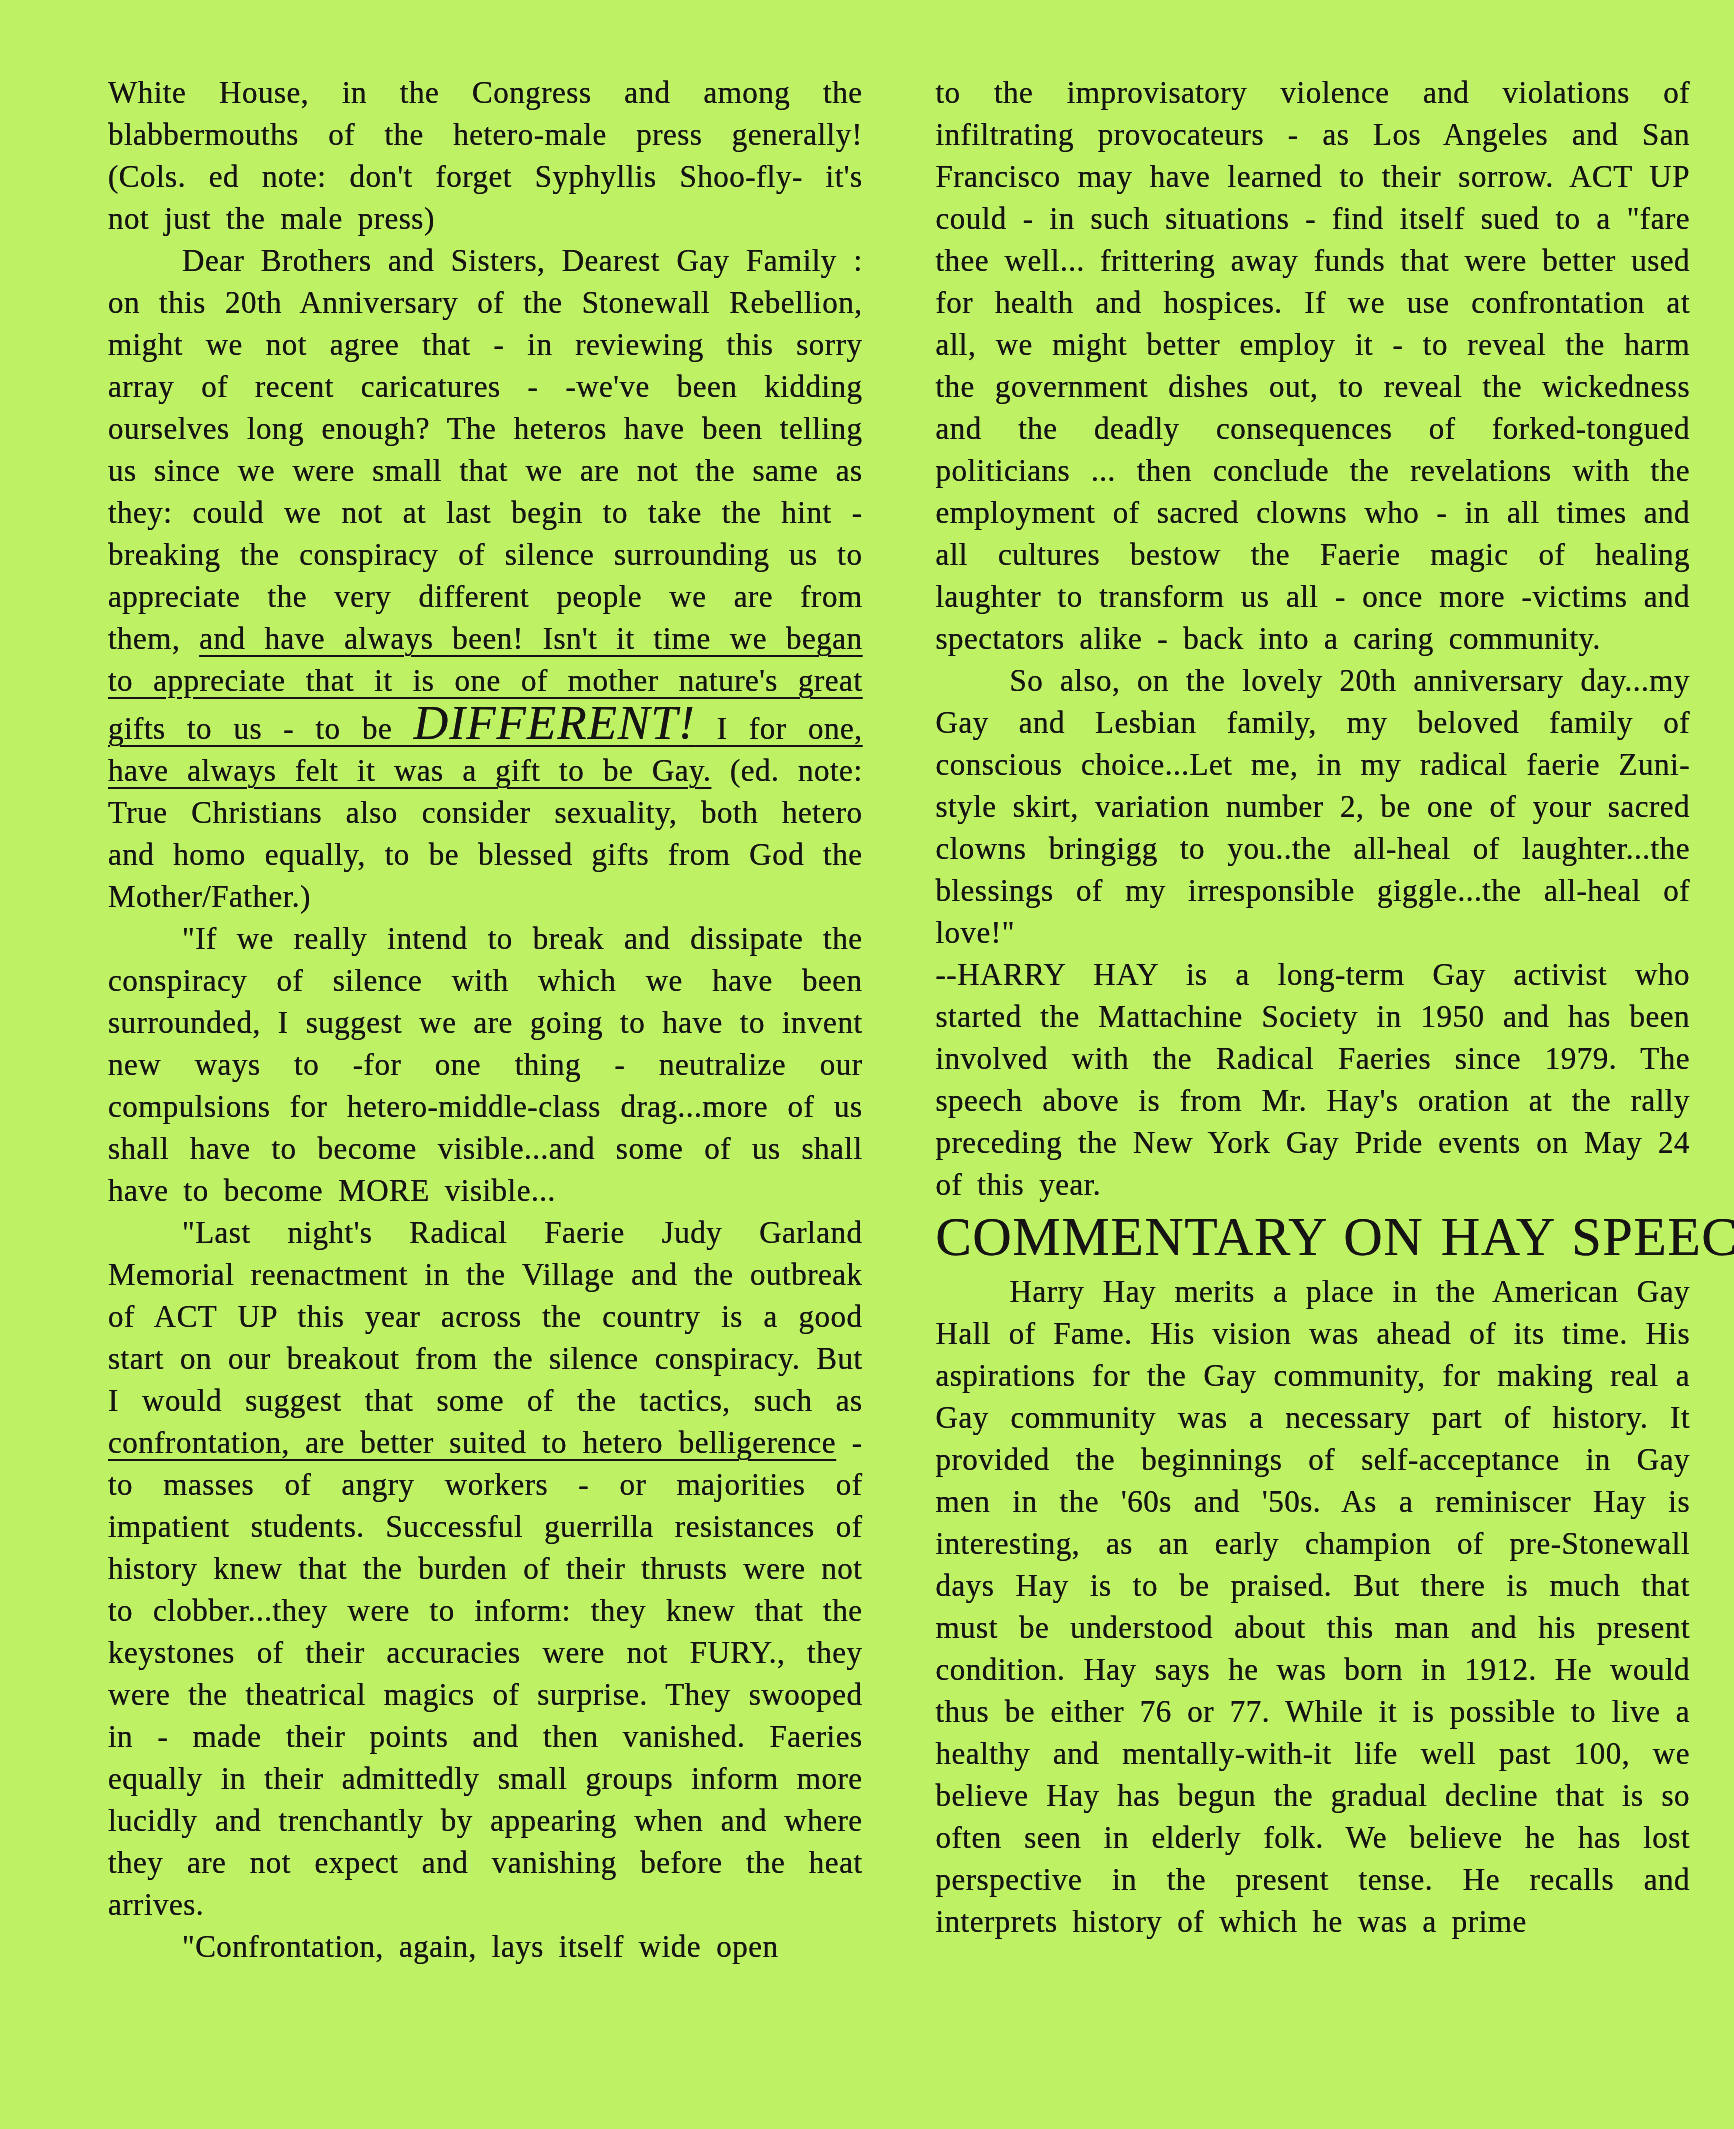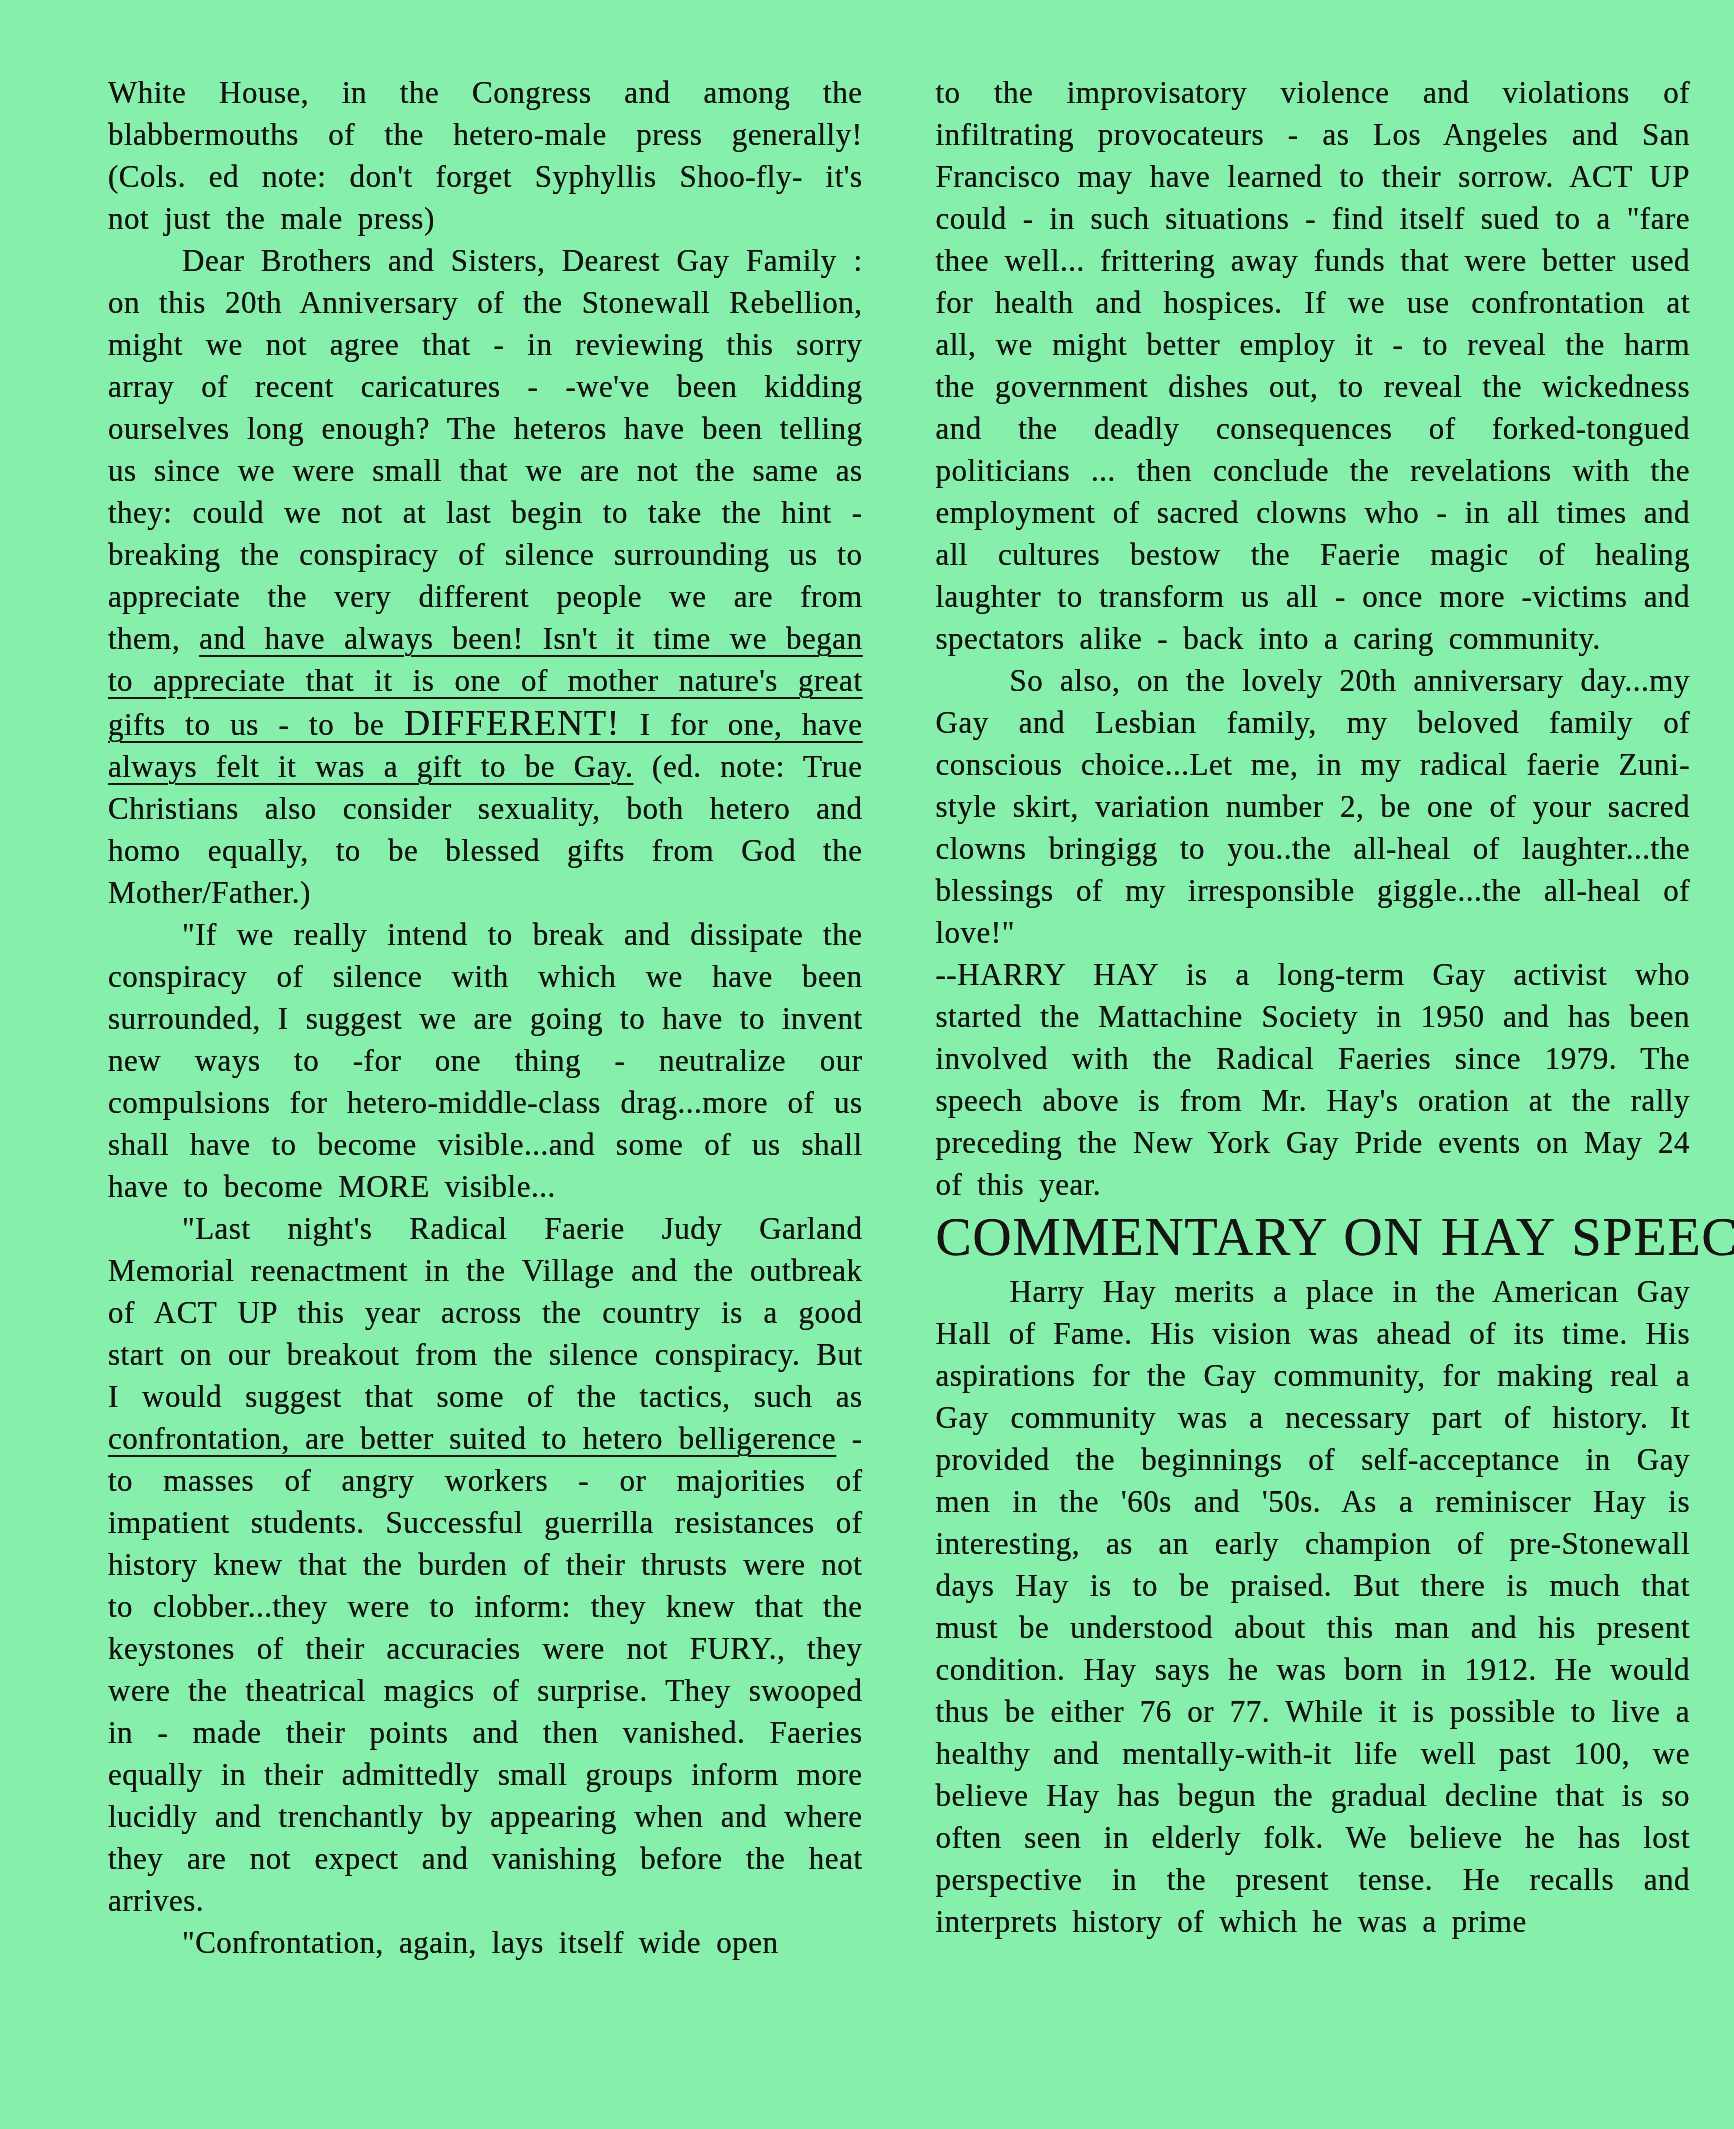--- a/index.html
+++ b/index.html
@@ -5,21 +5,21 @@
   html, body {
     margin: 0;
     padding: 0;
     background: #ffffff;
   }
   .page {
     position: relative;
     box-sizing: border-box;
     width: 1735px;
     height: 2129px;
-    background: #86efac;
+    background: #bef264;
     overflow: hidden;
   }
   .cols {
     box-sizing: border-box;
     display: flex;
     gap: 73px;
     padding: 72px 45px 49px 108px;
   }
   .col {
     flex: 1;
@@ -35,22 +35,23 @@
     filter: blur(0.2px);
   }
   .para { margin: 0; }
   .para.indent { text-indent: 74px; }
   .u {
     text-decoration: underline;
     text-decoration-thickness: 2.4px;
     text-underline-offset: 6.3px;
   }
   .big {
-    font-size: 36px;
+    font-size: 48px;
     letter-spacing: 1px;
+    font-style: italic;
   }
   .headline {
     font-size: 54px;
     line-height: 57px;
     letter-spacing: 1px;
     word-spacing: 2.9px;
     text-align: left;
     text-indent: 0;
     margin: 2.9px 0 4.9px 0;
     white-space: nowrap;

